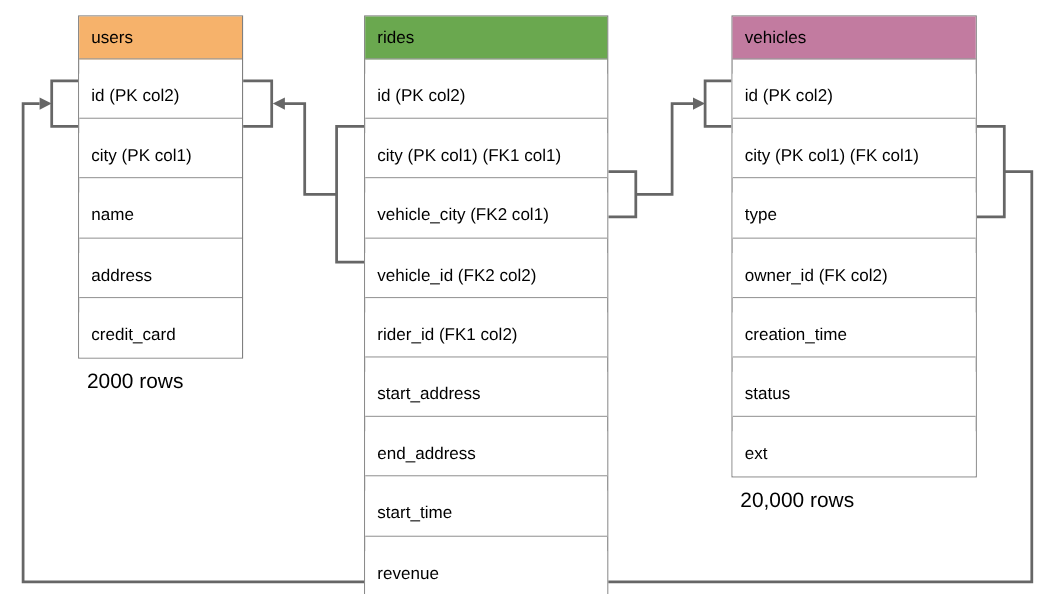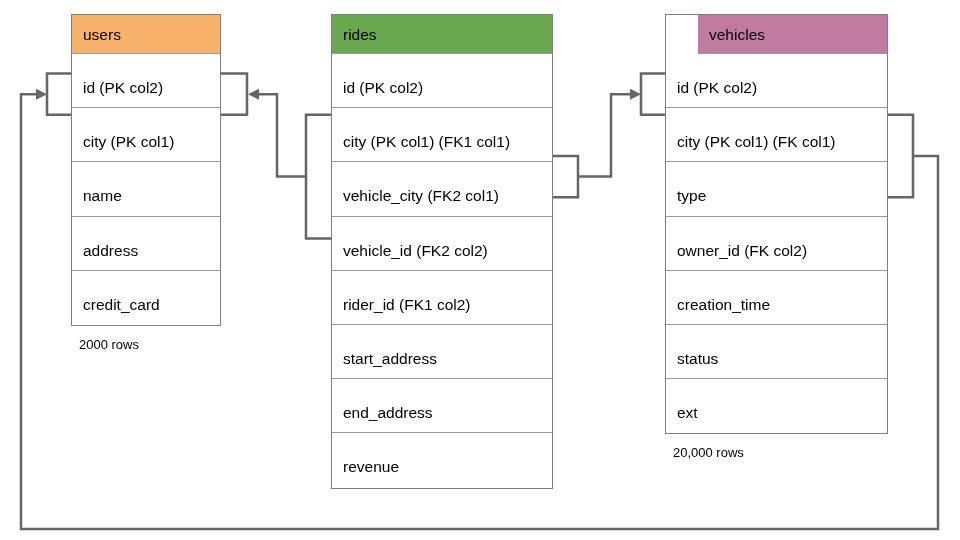--- a/index.html
+++ b/index.html
@@ -14,21 +14,21 @@
     height:39px;line-height:39px;padding-left:11px;font-size:15.5px;
     border-bottom:1px solid #9a9a9a;box-sizing:border-box;white-space:nowrap;
   }
   .trow{
     height:41.2px;line-height:41.2px;padding-left:11px;font-size:15.5px;
     border-bottom:1px solid #9a9a9a;box-sizing:border-box;white-space:nowrap;
     background:#fff;
     margin-top:13px;
   }
   .trow:last-child{border-bottom:none;}
-  .caption{margin-top:11px;padding-left:8px;font-size:13px;color:#000;}
+  .caption{margin-top:11px;padding-left:8px;font-size:19px;color:#000;}
   .users-pos{left:71px;top:14px;width:150px;}
   .rides-pos{left:331px;top:14px;width:222px;}
   .vehicles-pos{left:665px;top:14px;width:223px;}
   .users-pos .tbox,.rides-pos .tbox,.vehicles-pos .tbox{width:100%;}
   path.wire{stroke:#666666;stroke-width:2.5;fill:none;}
   polygon.arrow{fill:#666666;stroke:none;}
 </style>
 </head>
 <body>
 
@@ -70,27 +70,28 @@
   <div class="twrap rides-pos">
     <div class="tbox">
       <div class="thead" style="background-color: rgb(106, 168, 79);">rides</div>
       <div class="trow">id (PK col2)</div>
       <div class="trow">city (PK col1) (FK1 col1)</div>
       <div class="trow">vehicle_city (FK2 col1)</div>
       <div class="trow">vehicle_id (FK2 col2)</div>
       <div class="trow">rider_id (FK1 col2)</div>
       <div class="trow">start_address</div>
       <div class="trow">end_address</div>
+      <div class="trow">start_time</div>
       <div class="trow">revenue</div>
     </div>
   </div>
 
   <div class="twrap vehicles-pos">
     <div class="tbox">
-      <div class="thead" style="background-color: rgb(194, 123, 160); margin-left: 32px;">vehicles</div>
+      <div class="thead" style="background-color: rgb(194, 123, 160);">vehicles</div>
       <div class="trow">id (PK col2)</div>
       <div class="trow">city (PK col1) (FK col1)</div>
       <div class="trow">type</div>
       <div class="trow">owner_id (FK col2)</div>
       <div class="trow">creation_time</div>
       <div class="trow">status</div>
       <div class="trow">ext</div>
     </div>
     <div class="caption">20,000 rows</div>
   </div>

